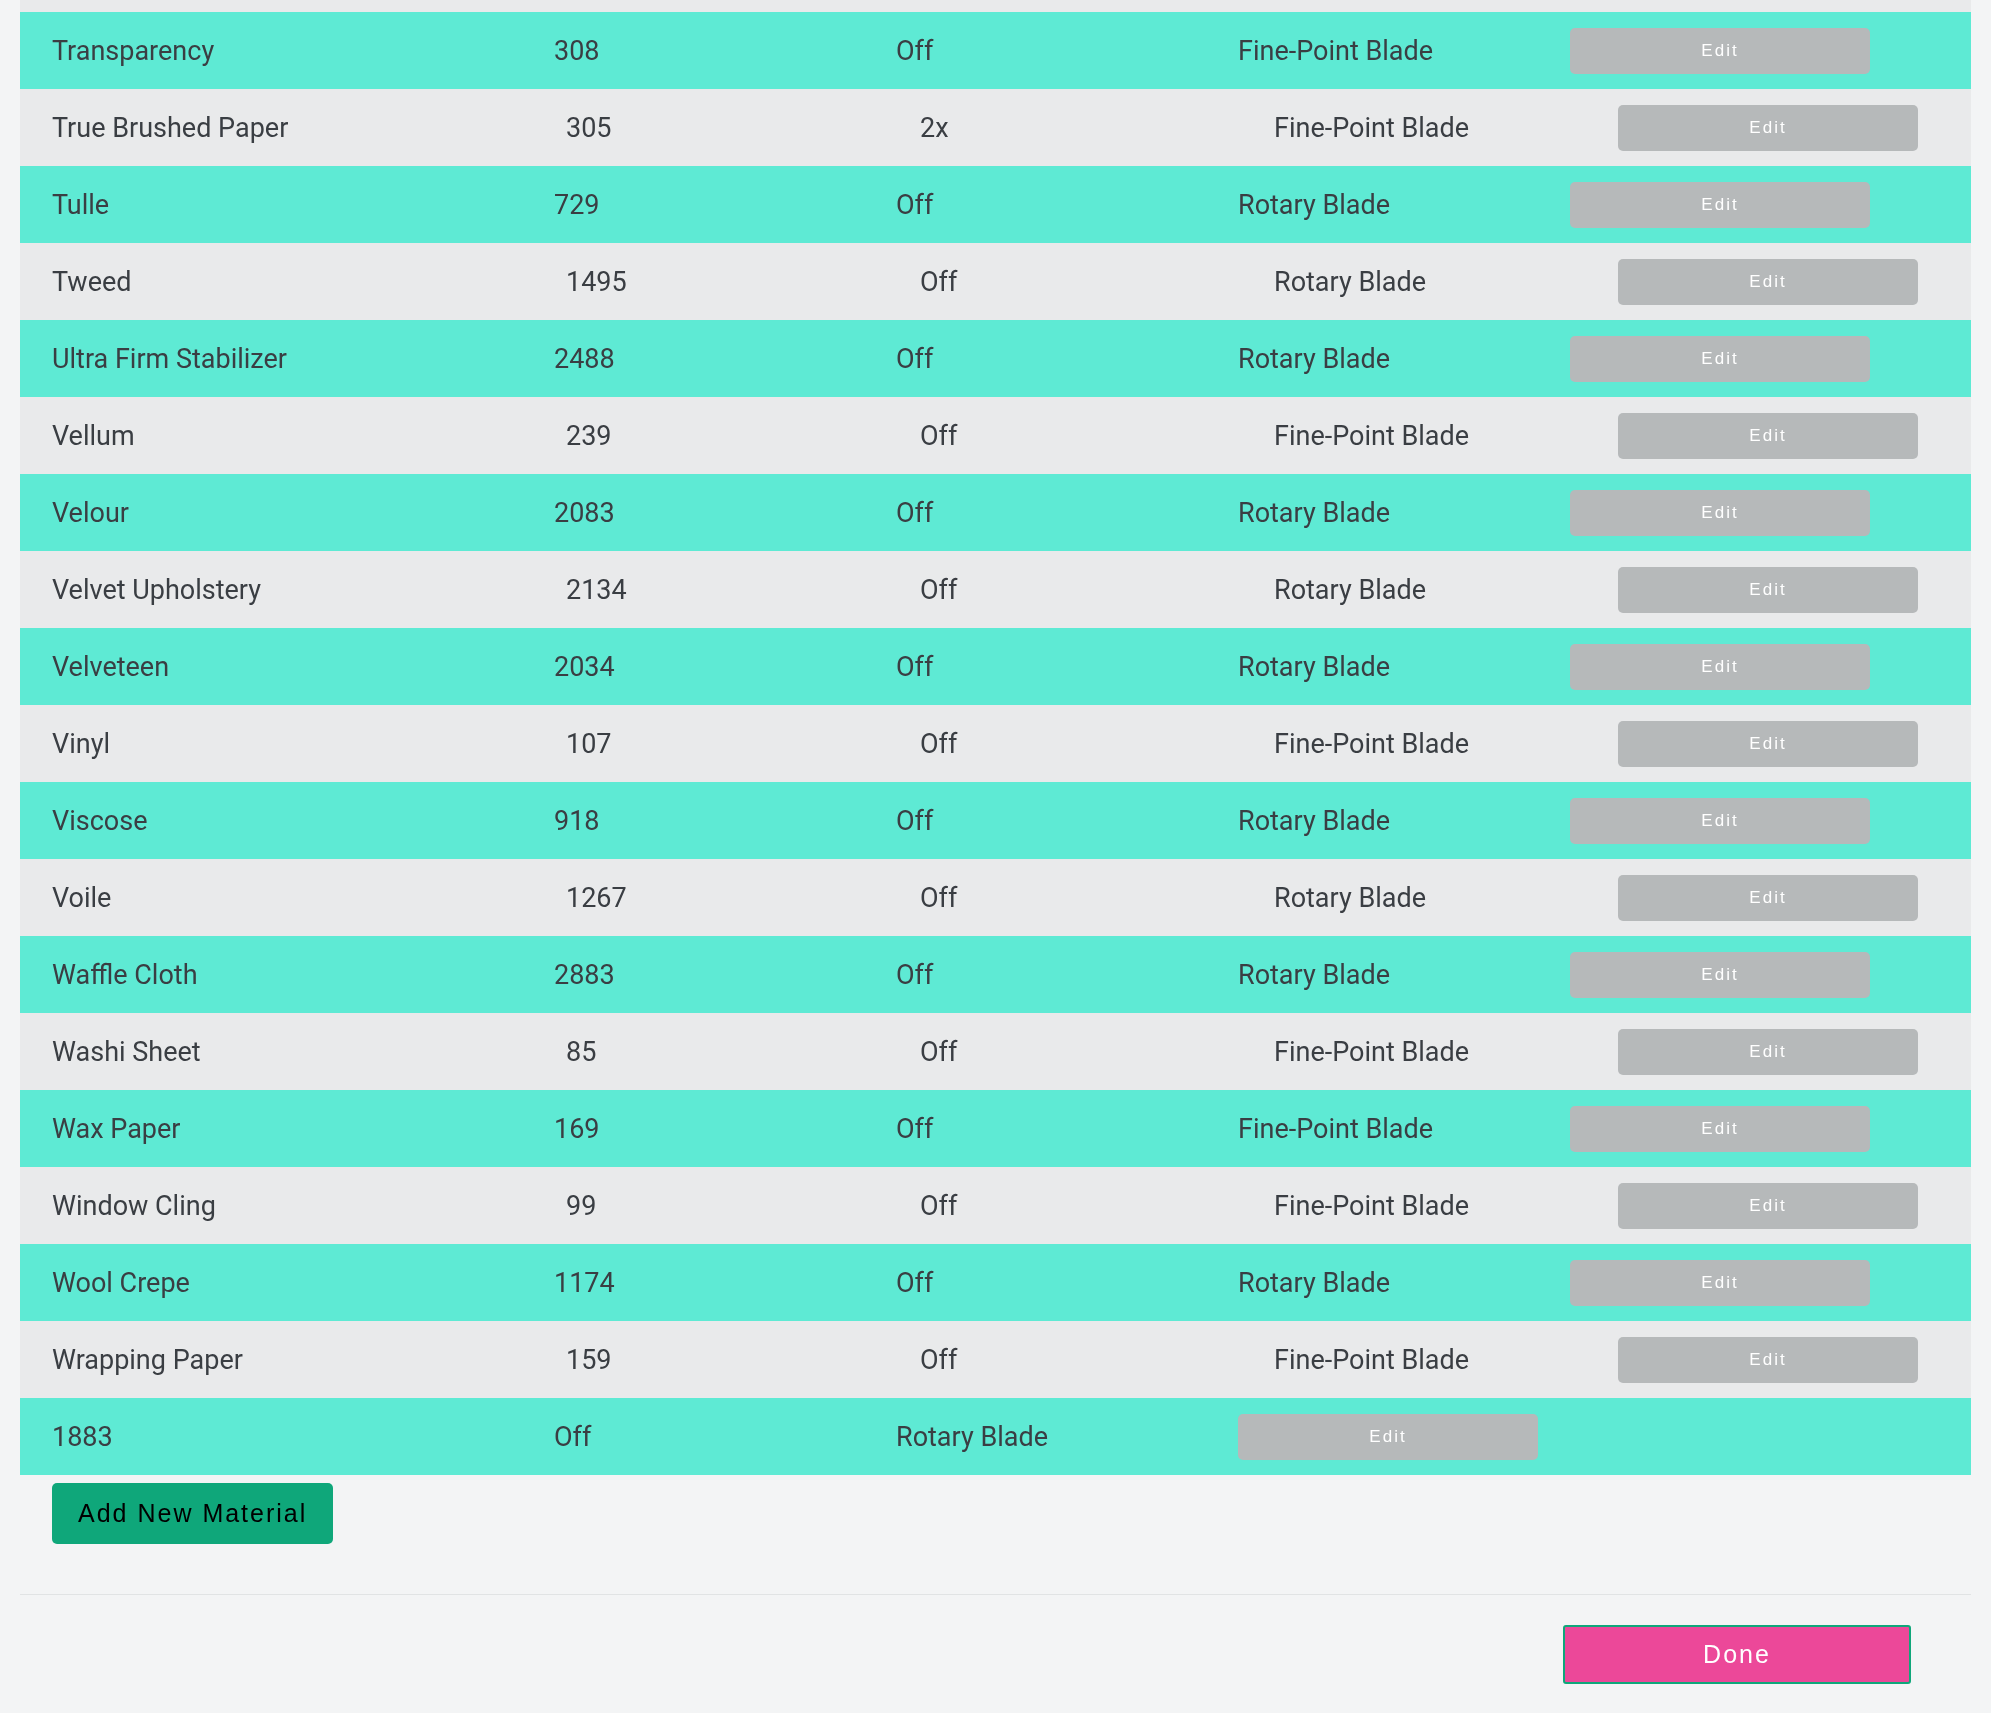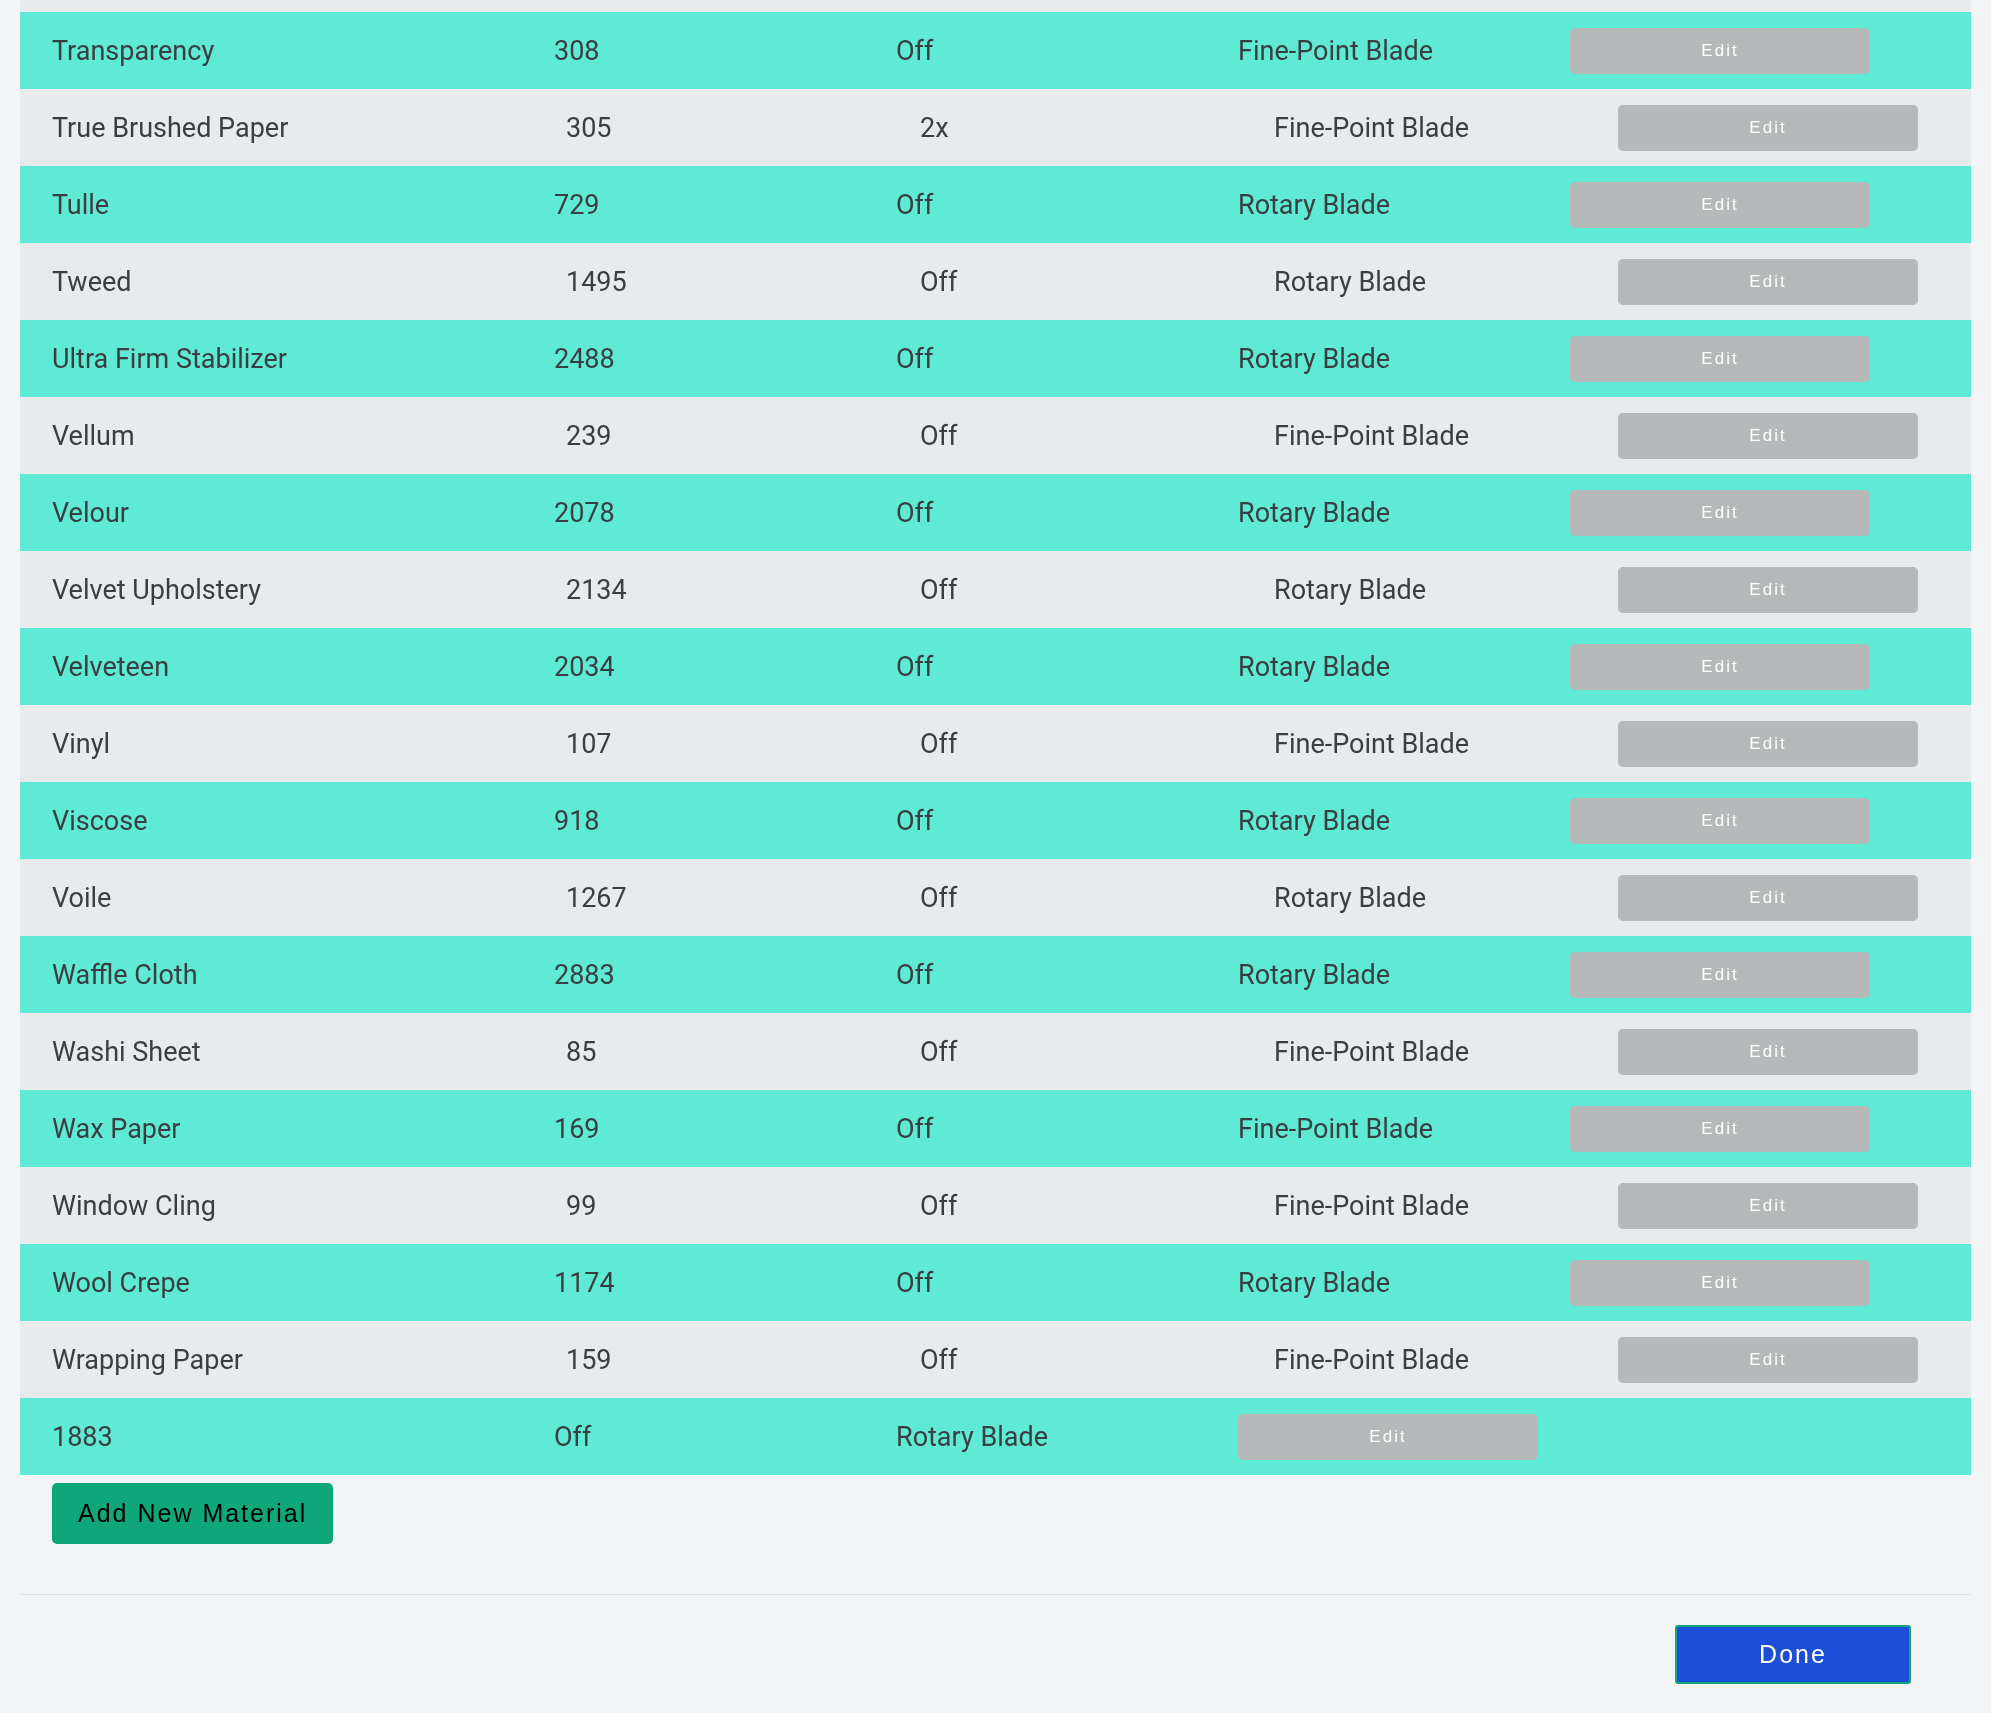--- a/index.html
+++ b/index.html
@@ -68,26 +68,26 @@
       border-top: 1px solid #e1e3e4;
       margin-top: 50px;
       margin-bottom: 30px;
     }
     .footer {
       display: flex;
       justify-content: flex-end;
       padding-right: 60px;
     }
     .done-button {
-      background-color: #1d4ed8;
+      background-color: #ec4899;
       color: #ffffff;
       border: 2px solid #0fa77a;
       border-radius: 3px;
       padding: 13px 0;
-      width: 236px;
+      width: 348px;
       font-size: 25px;
       font-weight: 400;
       letter-spacing: 2px;
       cursor: pointer;
       text-align: center;
     }
     .top-partial {
       height: 12px;
       background-color: #e9eaeb;
       margin: 0 0 0 0;
@@ -136,21 +136,21 @@
       </div>
       <div class="table-row even">
         <div class="cell">Vellum</div>
         <div class="cell">239</div>
         <div class="cell">Off</div>
         <div class="cell">Fine-Point Blade</div>
         <div><button class="edit-button">Edit</button></div>
       </div>
       <div class="table-row odd">
         <div class="cell">Velour</div>
-        <div class="cell">2078</div>
+        <div class="cell">2083</div>
         <div class="cell">Off</div>
         <div class="cell">Rotary Blade</div>
         <div><button class="edit-button">Edit</button></div>
       </div>
       <div class="table-row even">
         <div class="cell">Velvet Upholstery</div>
         <div class="cell">2134</div>
         <div class="cell">Off</div>
         <div class="cell">Rotary Blade</div>
         <div><button class="edit-button">Edit</button></div>

